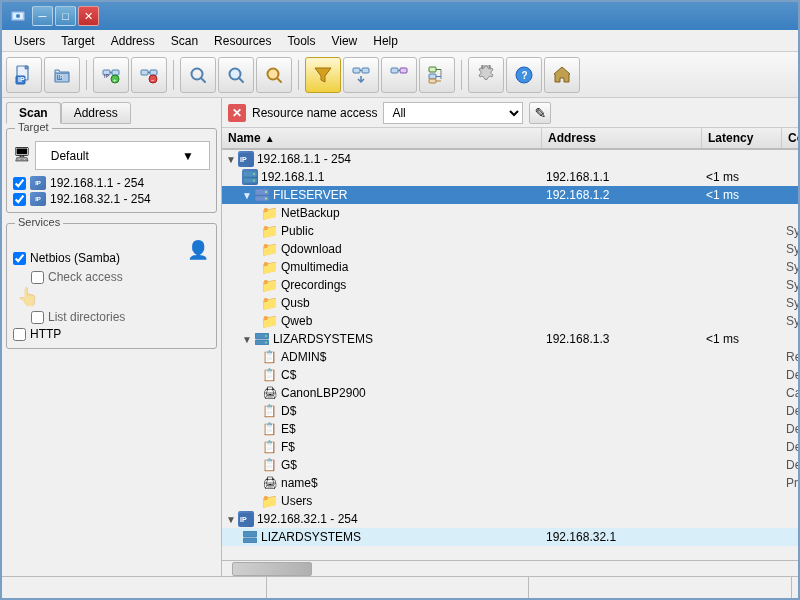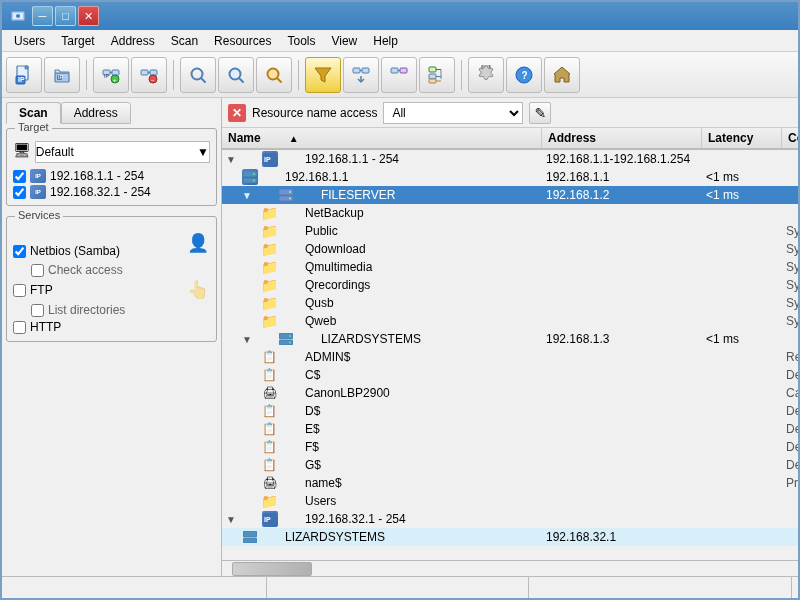--- a/index.html
+++ b/index.html
@@ -262,21 +262,21 @@
       display: flex;
       align-items: center;
       padding: 0 6px;
       font-size: 12px;
       font-weight: bold;
       border-right: 1px solid #ccc;
       cursor: pointer;
       white-space: nowrap;
     }
     .results-header-cell .sort-arrow { margin-left: 4px; font-size: 10px; }
-    .col-name { flex: 0 0 320px; gap: 24px; }
+    .col-name { flex: 0 0 320px; }
     .col-address { flex: 0 0 160px; }
     .col-latency { flex: 0 0 80px; }
     .col-comment { flex: 1; }
     .results-body {
       flex: 1;
       overflow-y: auto;
       overflow-x: auto;
     }
     .results-body-inner { min-width: 600px; }
     .result-row {
@@ -525,21 +525,21 @@
       <div class="tab-bar">
         <div class="tab active">Scan</div>
         <div class="tab">Address</div>
       </div>
 
       <div class="group-box">
         <span class="group-label">Target</span>
         <div class="group-content">
           <div style="display:flex;align-items:center;gap:4px;margin-bottom:6px;">
             <span style="font-size:14px;">🖥</span>
-            <div class="target-dropdown" style="flex:1;height:22px;display:flex;align-items:center;justify-content:space-between;padding:0 0;">
+            <div class="target-dropdown" style="flex:1;height:29px;display:flex;align-items:center;justify-content:space-between;padding:0 15px;">
               <span>Default</span>
               <span>▼</span>
             </div>
           </div>
           <div class="checkbox-item">
             <input type="checkbox" checked="" style="">
             <span class="ip-icon">IP</span>
             <span>192.168.1.1 - 254</span>
           </div>
           <div class="checkbox-item">
@@ -560,24 +560,20 @@
               <span>Netbios (Samba)</span>
             </div>
             <span style="font-size:18px;margin-left:4px;">👤</span>
           </div>
           <div class="svc-sub-checkbox">
             <input type="checkbox" style="">
             <span>Check access</span>
           </div>
 
           <div style="display:flex;align-items:center;">
-            <div class="svc-checkbox" style="flex:1;">
-              <input type="checkbox" style="">
-              <span>FTP</span>
-            </div>
             <span style="font-size:18px;margin-left:4px;opacity:0.4;">👆</span>
           </div>
           <div class="svc-sub-checkbox">
             <input type="checkbox" style="">
             <span>List directories</span>
           </div>
 
           <div class="svc-checkbox">
             <input type="checkbox" style="">
             <span>HTTP</span>
@@ -623,21 +619,20 @@
               <div class="row-name col-name">
                 <span class="expand-arrow">▼</span>
                 <span class="tree-icon icon-network">
                   <svg width="14" height="12" viewBox="0 0 14 12">
                     <rect x="0" y="0" width="14" height="12" rx="2" fill="#4070b0"></rect>
                     <text x="1" y="9" font-size="7" fill="white" font-weight="bold">IP</text>
                   </svg>
                 </span>
                 <span>192.168.1.1 - 254</span>
               </div>
-              <div class="row-address col-address">192.168.1.1-192.168.1.254</div>
               <div class="row-latency col-latency"></div>
               <div class="row-comment col-comment"></div>
             </div>
 
             <div class="result-row">
               <div class="row-name col-name" style="padding-left:20px;">
                 <span class="tree-icon icon-server">
                   <svg width="14" height="12" viewBox="0 0 14 12">
                     <rect x="0" y="0" width="14" height="6" rx="1" fill="#5090c0" stroke="#3070a0" stroke-width="0.5"></rect>
                     <rect x="0" y="7" width="14" height="5" rx="1" fill="#5090c0" stroke="#3070a0" stroke-width="0.5"></rect>

